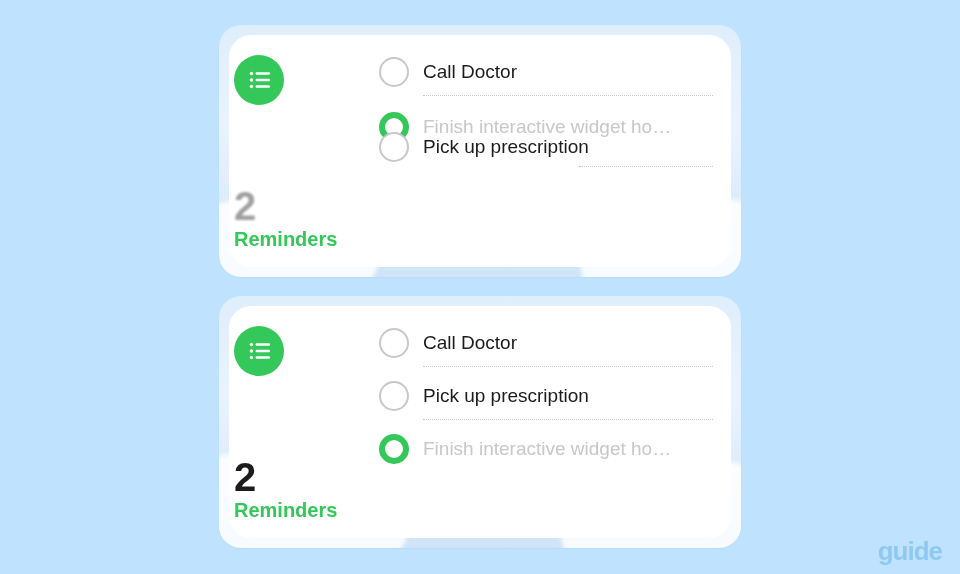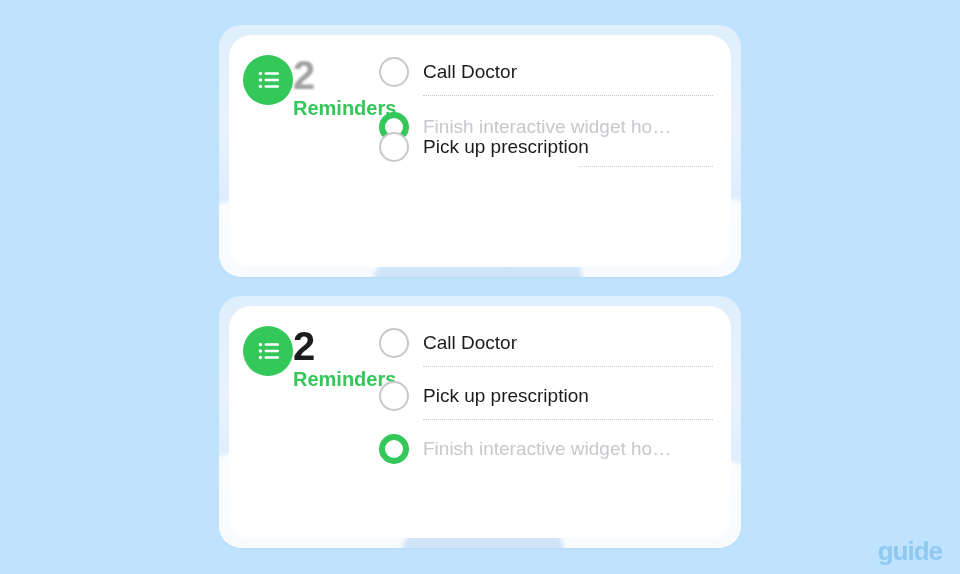--- a/index.html
+++ b/index.html
@@ -20,22 +20,22 @@
       position:absolute; border-radius:50%;
       background:rgba(255,255,255,0.85);
       filter:blur(2px);
     }
     .widget-card {
       position:absolute; inset:10px;
       background:#ffffff; border-radius:22px;
       display:flex;
     }
     .left-col {
-      width:150px; padding:20px 20px 16px 14px;
-      display:flex; flex-direction:row; justify-content:space-between;
+      width:150px; padding:20px 20px 16px 5px;
+      display:flex; flex-direction:column; justify-content:space-between;
     }
     .app-icon {
       width:50px; height:50px; border-radius:50%;
       background:#34c759;
       display:flex; align-items:center; justify-content:center;
       flex-shrink:0;
     }
     .app-icon svg { width:26px; height:26px; }
     .count-block { display:flex; flex-direction:column; }
     .count {

